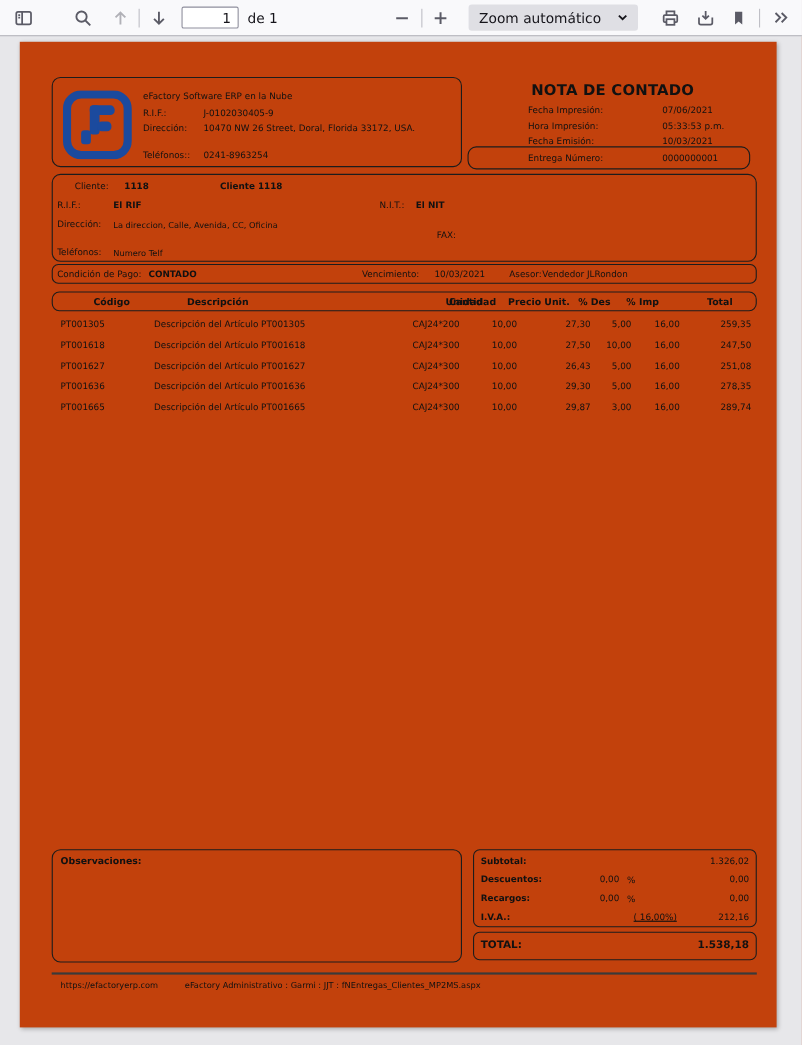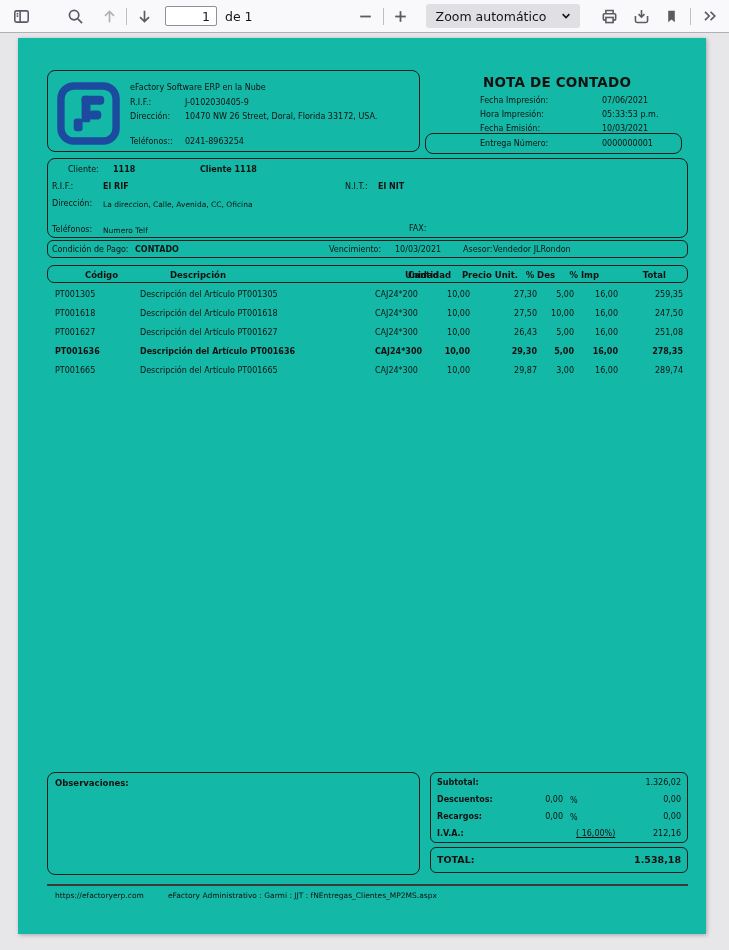--- a/index.html
+++ b/index.html
@@ -17,21 +17,21 @@
   .page-input { width:52px; height:20px; border:1px solid #8f8f9d; border-radius:2px;
     background:#fff; text-align:right; padding-right:6px; font-size:12.5px; color:#15141a;
     font-family:inherit; }
   .page-count { font-size:12.5px; color:#15141a; margin-left:8px; }
   .zoom-select { height:24px; background:#dfdfe4; border-radius:3px; display:flex; align-items:center;
     padding:0 8px 0 10px; font-size:12.5px; color:#15141a; cursor:pointer; gap:14px; }
   .disabled { opacity:.45; }
 
   
   .page-area { position:absolute; left:0; top:34px; width:729px; height:916px; }
-  .page { position:absolute; left:18px; top:4px; width:688px; height:896px; background:#14b8a6;
+  .page { position:absolute; left:18px; top:4px; width:688px; height:896px; background:#c2410c;
     box-shadow:1px 1px 4px rgba(0,0,0,.28); color:#111; }
   .abs { position:absolute; white-space:nowrap; }
   .box { position:absolute; border:1.3px solid #1c1c1c; border-radius:8px; }
   .t8 { font-size:8px; } .t75 { font-size:7.5px; } .b { font-weight:bold; }
 
   .logo { position:absolute; left:39px; top:44px; width:63px; height:63px; color:var(--accent,#1b4a9e); }
 
   .doc-title { position:absolute; left:407px; top:36px; width:264px; text-align:center;
     font-size:13.5px; font-weight:bold; letter-spacing:.2px; }
 
@@ -184,21 +184,21 @@
     <span class="abs t8 b" style="left:95px; top:127px;">1118</span>
     <span class="abs t8 b" style="left:182px; top:127px;">Cliente 1118</span>
     <span class="abs t8" style="left:34px; top:144px;">R.I.F.:</span>
     <span class="abs t8 b" style="left:85px; top:144px;">El RIF</span>
     <span class="abs t8" style="left:327px; top:144px;">N.I.T.:</span>
     <span class="abs t8 b" style="left:360px; top:144px;">El NIT</span>
     <span class="abs t8" style="left:34px; top:161px;">Dirección:</span>
     <span class="abs t75" style="left:85px; top:162px;">La direccion, Calle, Avenida, CC, Oficina</span>
     <span class="abs t8" style="left:34px; top:187px;">Teléfonos:</span>
     <span class="abs t75" style="left:85px; top:188px;">Numero Telf</span>
-    <span class="abs t8" style="left:379px; top:186px;margin-left:12px;">FAX:</span>
+    <span class="abs t8" style="left:379px; top:171px;">FAX:</span>
 
     <div class="box" style="left:29px; top:202px; width:641px; height:18px; border-radius:6px;"></div>
     <span class="abs t8" style="left:34px; top:207px;">Condición de Pago:</span>
     <span class="abs t8 b" style="left:117px; top:207px;">CONTADO</span>
     <span class="abs t8" style="left:311px; top:207px;">Vencimiento:</span>
     <span class="abs t8" style="left:377px; top:207px;">10/03/2021</span>
     <span class="abs t8" style="left:445px; top:207px;">Asesor:</span>
     <span class="abs t8" style="left:475px; top:207px;">Vendedor JLRondon</span>
 
     <div class="items-head" id="items-head">
@@ -235,21 +235,21 @@
         <div class="item-row" style="top: 290px;">
           <span class="cell c0">PT001627</span>
           <span class="cell c1">Descripción del Artículo PT001627</span>
           <span class="cell c2">CAJ24*300</span>
           <span class="cell c3">10,00</span>
           <span class="cell c4">26,43</span>
           <span class="cell c5">5,00</span>
           <span class="cell c6">16,00</span>
           <span class="cell c7">251,08</span>
         </div>
-        <div class="item-row" style="top: 309px; font-weight: bold;">
+        <div class="item-row" style="top: 309px;">
           <span class="cell c0">PT001636</span>
           <span class="cell c1">Descripción del Artículo PT001636</span>
           <span class="cell c2">CAJ24*300</span>
           <span class="cell c3">10,00</span>
           <span class="cell c4">29,30</span>
           <span class="cell c5">5,00</span>
           <span class="cell c6">16,00</span>
           <span class="cell c7">278,35</span>
         </div>
         <div class="item-row" style="top: 328px;">

